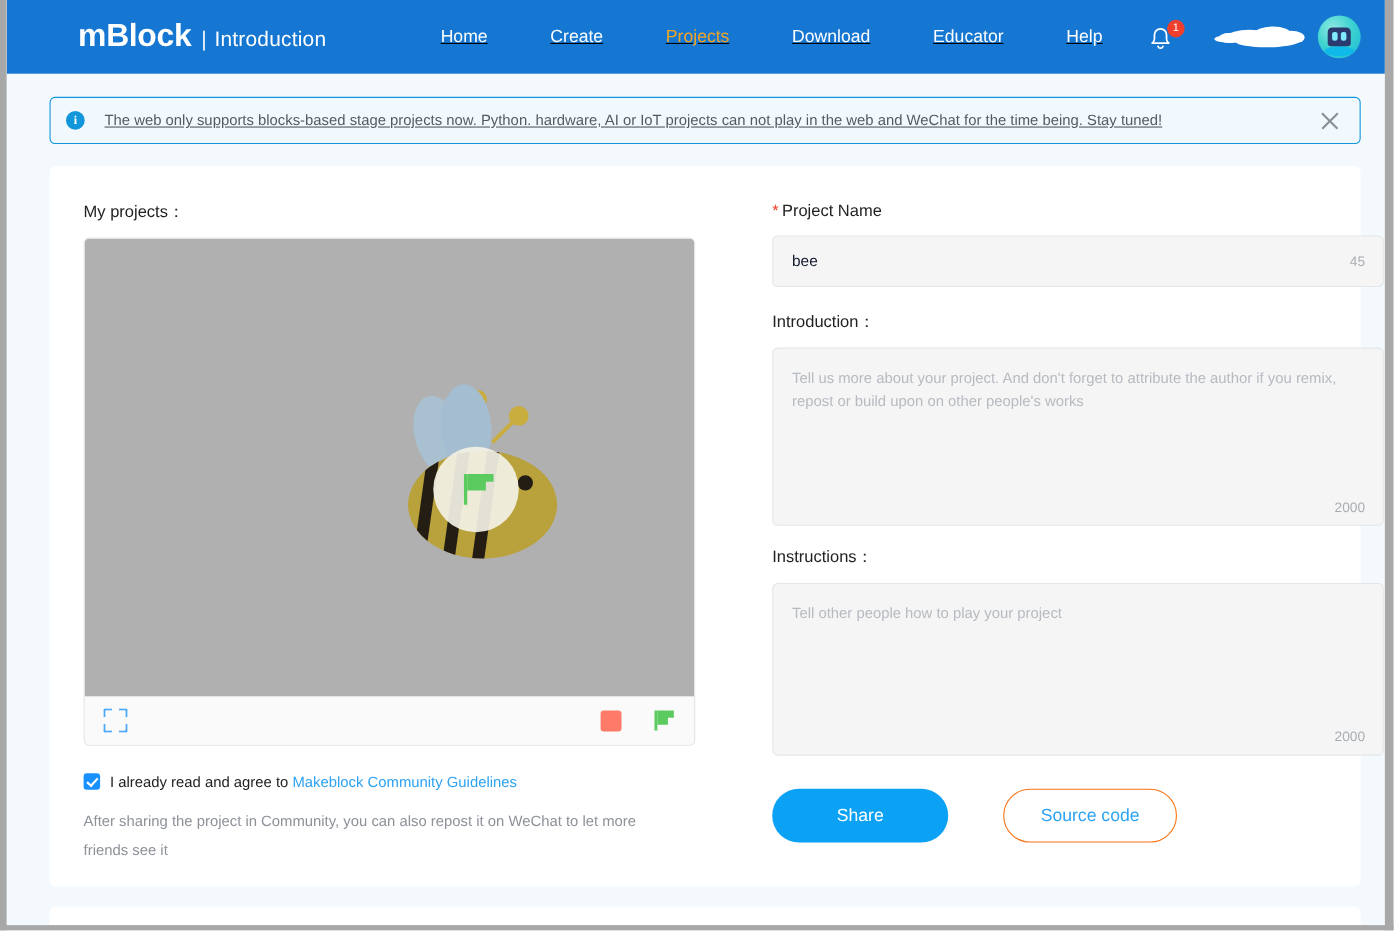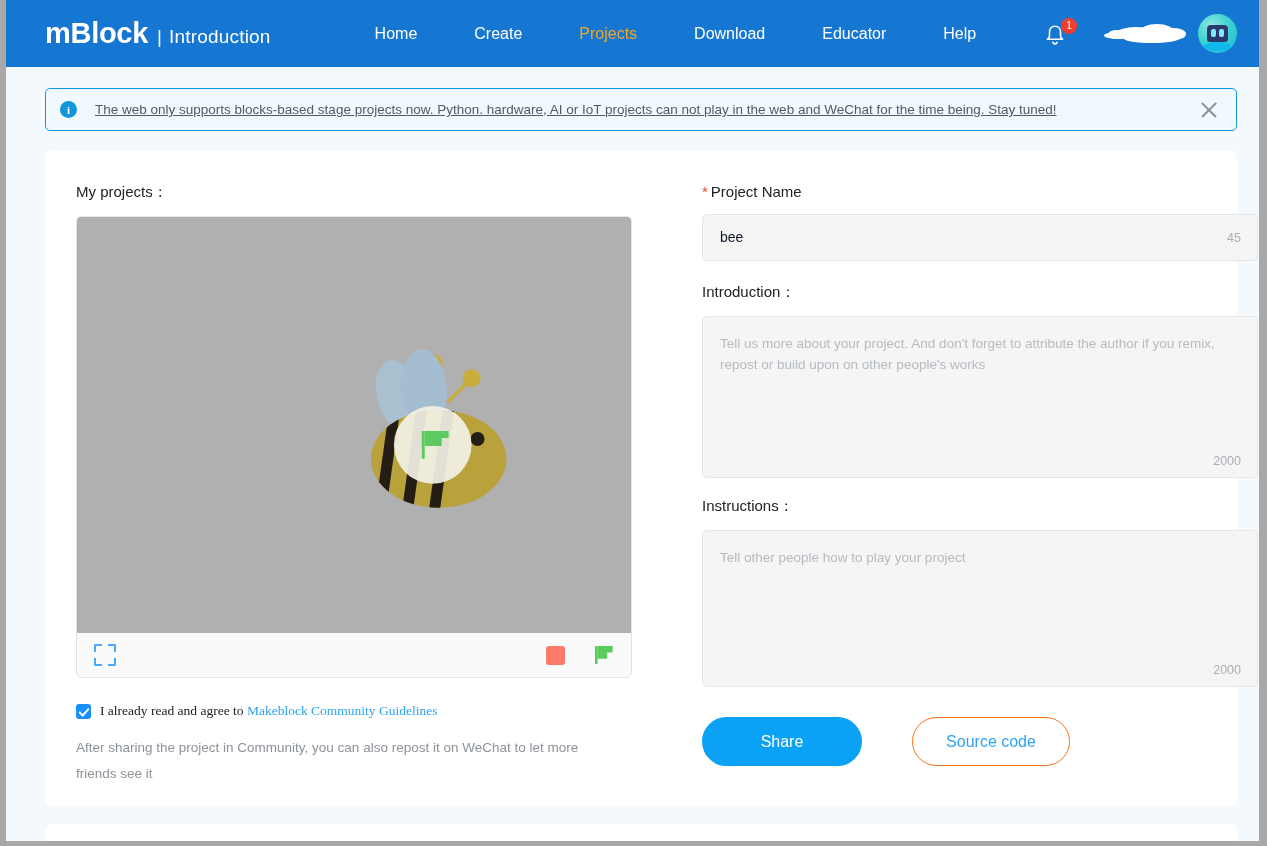--- a/index.html
+++ b/index.html
@@ -48,20 +48,21 @@
     overflow: hidden;
   }
 
   
   .header {
     height: 67px;
     background: #1677d2;
     display: flex;
     align-items: center;
     position: relative;
+    padding-left: 26px;
   }
 
   .brand {
     margin-left: 39px;
     display: flex;
     align-items: baseline;
     color: #ffffff;
     white-space: nowrap;
   }
   .brand-main {
@@ -79,20 +80,21 @@
     font-size: 19px;
     font-weight: 400;
     letter-spacing: .2px;
   }
 
   .nav {
     display: flex;
     align-items: center;
     gap: 57px;
     margin-left: 104px;
+    text-decoration: underline;
   }
   .nav-item {
     color: #ffffff;
     font-size: 16px;
     text-decoration: none;
     white-space: nowrap;
     cursor: pointer;
   }
   .nav-item.active { color: #f5a623; }
 
@@ -310,21 +312,20 @@
 
   
   .bee { position: absolute; left: 0; top: 0; width: 100%; height: 100%; }
 
   
   .agree-row {
     display: flex;
     align-items: center;
     margin-top: 25px;
     margin-left: 0px;
-    font-family: Liberation Serif, serif;
   }
   .checkbox {
     width: 15px; height: 15px;
     border-radius: 3px;
     background: #1890ff;
     position: relative;
     cursor: pointer;
     flex: none;
     margin-right: 9px;
   }

